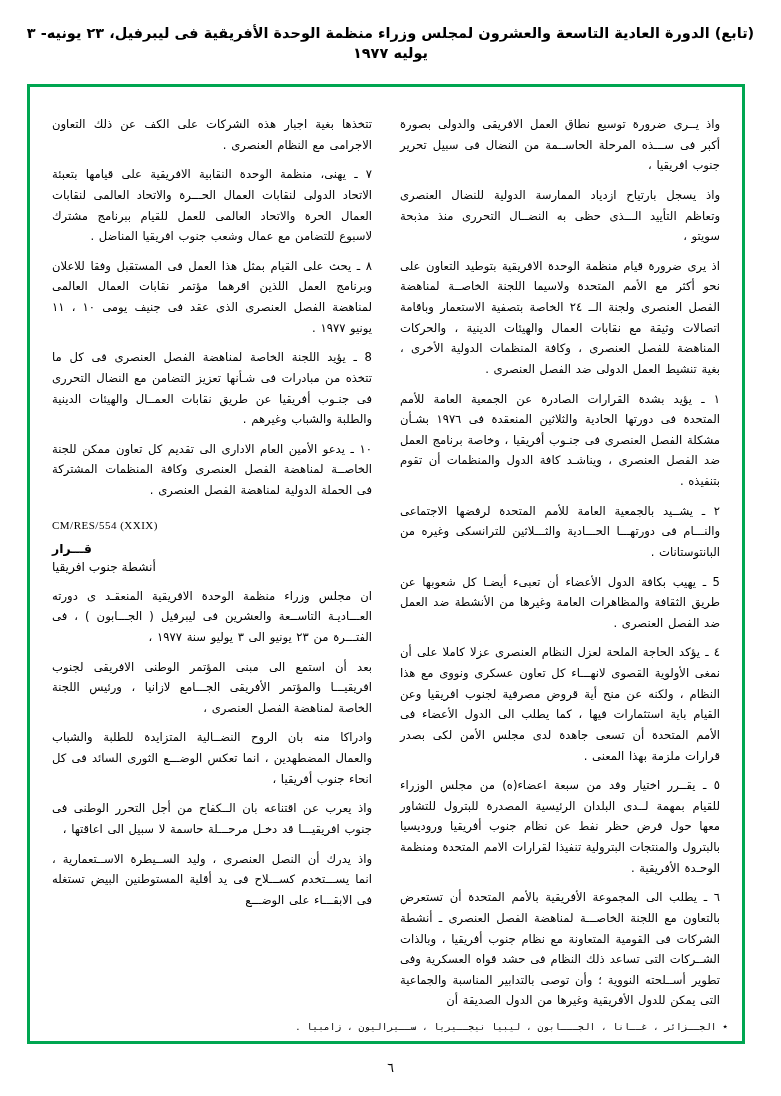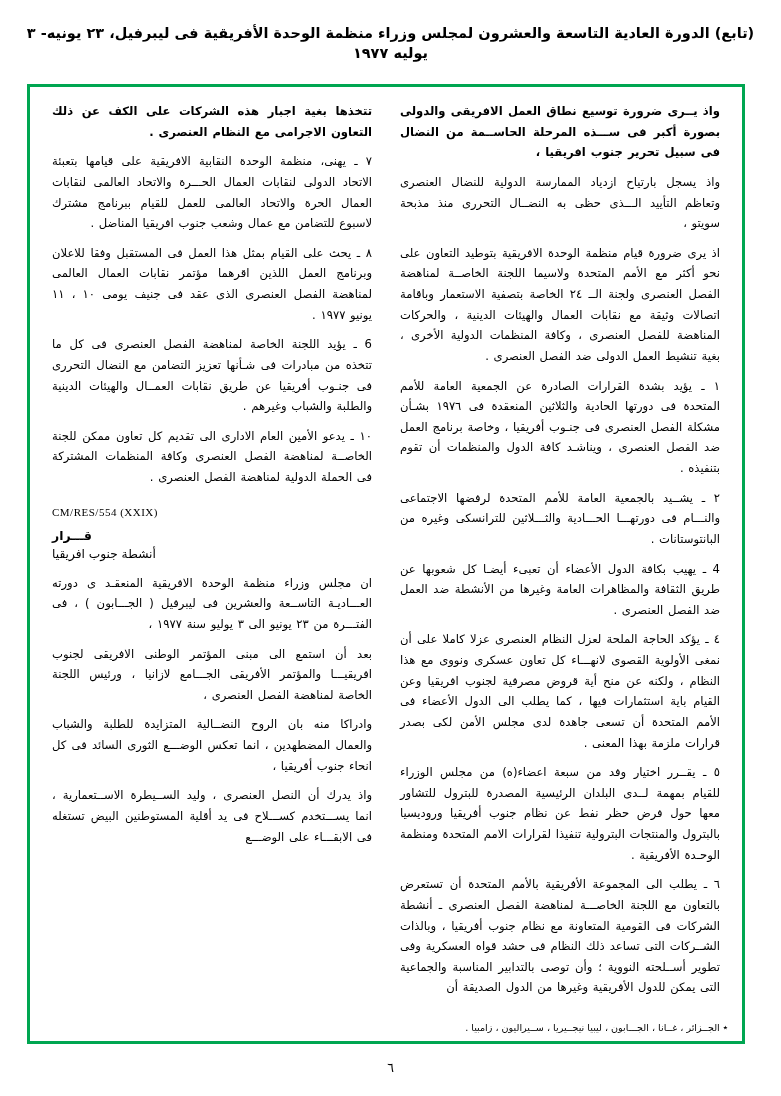--- a/index.html
+++ b/index.html
@@ -79,22 +79,21 @@
   .para {
     font-size: 11.6px;
     line-height: 1.78;
     text-align: justify;
     text-align-last: right;
     direction: rtl;
     margin: 0 0 9px 0;
     word-spacing: 1px;
   }
   .para.first {
-    margin-top: 4px;
-    font-weight: bold;
+    margin-top: 17px;
   }
   .resnum {
     font-family: "Liberation Serif", serif;
     direction: ltr;
     text-align: left;
     font-size: 11px;
     margin: 18px 0 10px 0;
     letter-spacing: 0.5px;
   }
   .centered {
@@ -113,20 +112,21 @@
   }
   .footnote {
     position: absolute;
     right: 14px;
     bottom: 8px;
     left: 14px;
     font-size: 9.6px;
     direction: rtl;
     text-align: right;
     letter-spacing: 0.6px;
+    font-family: Liberation Mono, monospace;
   }
   .pagenum {
     position: absolute;
     left: 0;
     right: 0;
     top: 1060px;
     text-align: center;
     font-size: 12.5px;
   }
 </style>
@@ -142,40 +142,41 @@
   <div class="frame">
     <div class="frame-inner">
       <div class="columns">
 
         <div class="col col-right">
           <p class="para first">واذ يــرى ضرورة توسيع نطاق العمل الافريقى والدولى بصورة أكبر فى ســـذه المرحلة الحاســمة من النضال فى سبيل تحرير جنوب افريقيا ،</p>
           <p class="para">واذ يسجل بارتياح ازدياد الممارسة الدولية للنضال العنصرى وتعاظم التأييد الـــذى حظى به النضــال التحررى منذ مذبحة سويتو ،</p>
           <p class="para">اذ يرى ضرورة قيام منظمة الوحدة الافريقية بتوطيد التعاون على نحو أكثر مع الأمم المتحدة ولاسيما اللجنة الخاصــة لمناهضة الفصل العنصرى ولجنة الــ ٢٤ الخاصة بتصفية الاستعمار وباقامة اتصالات وثيقة مع نقابات العمال والهيئات الدينية ، والحركات المناهضة للفصل العنصرى ، وكافة المنظمات الدولية الأخرى ، بغية تنشيط العمل الدولى ضد الفصل العنصرى .</p>
           <p class="para">١ ـ يؤيد بشدة القرارات الصادرة عن الجمعية العامة للأمم المتحدة فى دورتها الحادية والثلاثين المنعقدة فى ١٩٧٦ بشـأن مشكلة الفصل العنصرى فى جنـوب أفريقيا ، وخاصة برنامج العمل ضد الفصل العنصرى ، ويناشـد كافة الدول والمنظمات أن تقوم بتنفيذه .</p>
           <p class="para">٢ ـ يشــيد بالجمعية العامة للأمم المتحدة لرفضها الاجتماعى والنـــام فى دورتهـــا الحـــادية والثـــلاثين للترانسكى وغيره من البانتوستانات .</p>
-          <p class="para">4 ـ يهيب بكافة الدول الأعضاء أن تعبىء أيضـا كل شعوبها عن طريق الثقافة والمظاهرات العامة وغيرها من الأنشطة ضد العمل ضد الفصل العنصرى .</p>
+          <p class="para">5 ـ يهيب بكافة الدول الأعضاء أن تعبىء أيضـا كل شعوبها عن طريق الثقافة والمظاهرات العامة وغيرها من الأنشطة ضد العمل ضد الفصل العنصرى .</p>
           <p class="para">٤ ـ يؤكد الحاجة الملحة لعزل النظام العنصرى عزلا كاملا على أن نمغى الأولوية القصوى لانهـــاء كل تعاون عسكرى ونووى مع هذا النظام ، ولكنه عن منح أية قروض مصرفية لجنوب افريقيا وعن القيام باية استثمارات فيها ، كما يطلب الى الدول الأعضاء فى الأمم المتحدة أن تسعى جاهدة لدى مجلس الأمن لكى بصدر قرارات ملزمة بهذا المعنى .</p>
           <p class="para">٥ ـ يقــرر اختيار وفد من سبعة اعضاء(ه) من مجلس الوزراء للقيام بمهمة لــدى البلدان الرئيسية المصدرة للبترول للتشاور معها حول فرض حظر نفط عن نظام جنوب أفريقيا وروديسيا بالبترول والمنتجات البترولية تنفيذا لقرارات الامم المتحدة ومنظمة الوحـدة الأفريقية .</p>
           <p class="para">٦ ـ يطلب الى المجموعة الأفريقية بالأمم المتحدة أن تستعرض بالتعاون مع اللجنة الخاصـــة لمناهضة الفصل العنصرى ـ أنشطة الشركات فى القومية المتعاونة مع نظام جنوب أفريقيا ، وبالذات الشــركات التى تساعد ذلك النظام فى حشد قواه العسكرية وفى تطوير أســلحته النووية ؛ وأن توصى بالتدابير المناسبة والجماعية التى يمكن للدول الأفريقية وغيرها من الدول الصديقة أن</p>
         </div>
 
         <div class="col col-left">
           <p class="para first">تتخذها بغية اجبار هذه الشركات على الكف عن ذلك التعاون الاجرامى مع النظام العنصرى .</p>
           <p class="para">٧ ـ يهنى، منظمة الوحدة النقابية الافريقية على قيامها بتعبئة الاتحاد الدولى لنقابات العمال الحـــرة والاتحاد العالمى لنقابات العمال الحرة والاتحاد العالمى للعمل للقيام ببرنامج مشترك لاسبوع للتضامن مع عمال وشعب جنوب افريقيا المناضل .</p>
           <p class="para">٨ ـ يحث على القيام بمثل هذا العمل فى المستقبل وفقا للاعلان وبرنامج العمل اللذين اقرهما مؤتمر نقابات العمال العالمى لمناهضة الفصل العنصرى الذى عقد فى جنيف يومى ١٠ ، ١١ يونيو ١٩٧٧ .</p>
-          <p class="para">6 ـ يؤيد اللجنة الخاصة لمناهضة الفصل العنصرى فى كل ما تتخذه من مبادرات فى شـأنها تعزيز التضامن مع النضال التحررى فى جنـوب أفريقيا عن طريق نقابات العمــال والهيئات الدينية والطلبة والشباب وغيرهم .</p>
+          <p class="para">8 ـ يؤيد اللجنة الخاصة لمناهضة الفصل العنصرى فى كل ما تتخذه من مبادرات فى شـأنها تعزيز التضامن مع النضال التحررى فى جنـوب أفريقيا عن طريق نقابات العمــال والهيئات الدينية والطلبة والشباب وغيرهم .</p>
           <p class="para">١٠ ـ يدعو الأمين العام الادارى الى تقديم كل تعاون ممكن للجنة الخاصــة لمناهضة الفصل العنصرى وكافة المنظمات المشتركة فى الحملة الدولية لمناهضة الفصل العنصرى .</p>
 
           <div class="resnum">CM/RES/554 (XXIX)</div>
           <div class="centered">قـــرار</div>
           <div class="centered sub">أنشطة جنوب افريقيا</div>
 
           <p class="para">ان مجلس وزراء منظمة الوحدة الافريقية المنعقـد ى دورته العـــاديـة التاســعة والعشرين فى ليبرفيل ( الجـــابون ) ، فى الفتـــرة من ٢٣ يونيو الى ٣ يوليو سنة ١٩٧٧ ،</p>
           <p class="para">بعد أن استمع الى مبنى المؤتمر الوطنى الافريقى لجنوب افريقيـــا والمؤتمر الأفريقى الجـــامع لازانيا ، ورئيس اللجنة الخاصة لمناهضة الفصل العنصرى ،</p>
           <p class="para">وادراكا منه بان الروح النضــالية المتزايدة للطلبة والشباب والعمال المضطهدين ، انما تعكس الوضـــع الثورى السائد فى كل انحاء جنوب أفريقيا ،</p>
+          <p class="para">واذ يعرب عن اقتناعه بان الــكفاح من أجل التحرر الوطنى فى جنوب افريقيـــا قد دخـل مرحـــلة حاسمة لا سبيل الى اعاقتها ،</p>
           <p class="para">واذ يدرك أن النصل العنصرى ، وليد الســيطرة الاســتعمارية ، انما يســـتخدم كســـلاح فى يد أقلية المستوطنين البيض تستغله فى الابقـــاء على الوضـــع</p>
         </div>
 
       </div>
 
       <div class="footnote">٭ الجــزائر ، غــانا ، الجـــابون ، ليبيا نيجــيريا ، ســيراليون ، زامبيا .</div>
     </div>
   </div>
 
   <div class="pagenum">٦</div>

